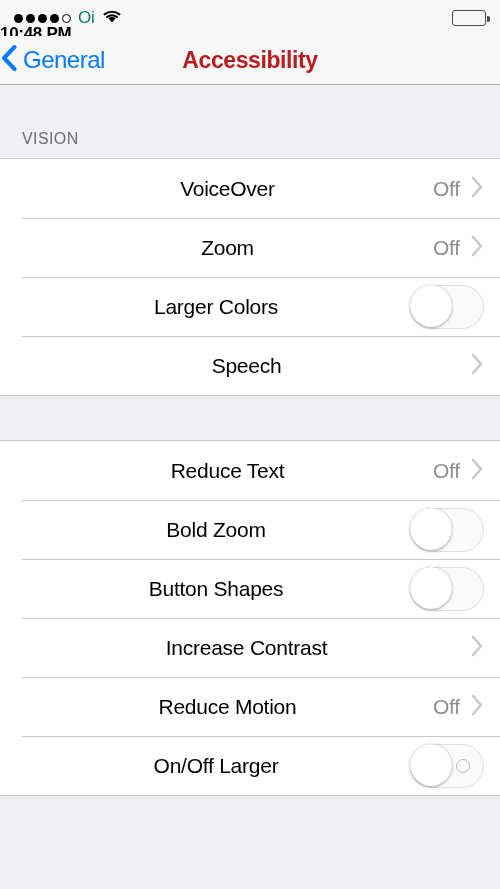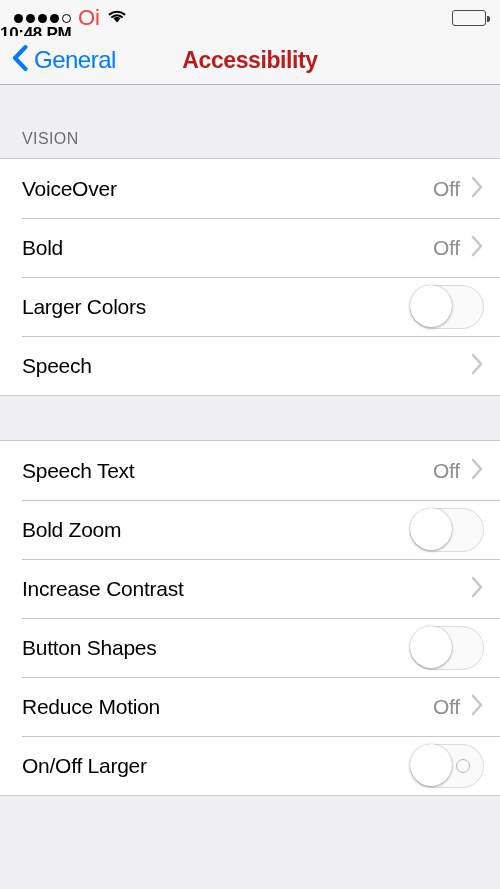--- a/index.html
+++ b/index.html
@@ -47,22 +47,22 @@
     border-radius: 50%;
     background: #000;
     display: block;
   }
   .dot.hollow {
     background: transparent;
     border: 1.4px solid #000;
     box-sizing: border-box;
   }
   .carrier {
-    font-size: 22px;
-    color: #ef4444;
+    font-size: 17px;
+    color: #0f766e;
     letter-spacing: -0.2px;
   }
   .wifi-icon { display:block; }
   .status-center {
     position: absolute;
     left: 0; right: 0;
     text-align: left;
     font-size: 17px;
     font-weight: bold;
     color: #000;
@@ -108,21 +108,20 @@
     background: #F7F7F7;
     border-bottom: 1px solid #B2B2B2;
     display: flex;
     align-items: center;
     box-sizing: border-box;
   }
   .back-button {
     display: flex;
     align-items: center;
     gap: 6px;
-    padding-left: 11px;
     cursor: pointer;
     position: relative;
     z-index: 2;
   }
   .back-chevron { display: block; }
   .back-label {
     font-size: 24px;
     color: #007AFF;
     letter-spacing: -0.5px;
   }
@@ -155,20 +154,21 @@
   }
   .group-gap {
     background: #EFEFF4;
     height: 46px;
     border-top: 1px solid #C8C7CC;
     border-bottom: 1px solid #C8C7CC;
     box-sizing: border-box;
   }
   .group {
     background: #FFFFFF;
+    text-align: center;
   }
   .row {
     position: relative;
     height: 59px;
     display: flex;
     align-items: center;
     padding: 0 16px 0 22px;
     box-sizing: border-box;
     background: #FFFFFF;
     cursor: pointer;
@@ -305,21 +305,21 @@
         <div class="row">
           <div class="row-label">VoiceOver</div>
           <div class="row-right">
             <span class="row-value">Off</span>
             <span class="chevron-right"><svg width="13" height="22" viewBox="0 0 13 22">
                 <path d="M2 2 L10 11 L2 20" stroke="#C7C7CC" stroke-width="2.6" fill="none" stroke-linecap="round" stroke-linejoin="round"></path>
               </svg></span>
           </div>
         </div>
         <div class="row">
-          <div class="row-label">Bold</div>
+          <div class="row-label">Zoom</div>
           <div class="row-right">
             <span class="row-value">Off</span>
             <span class="chevron-right"><svg width="13" height="22" viewBox="0 0 13 22">
                 <path d="M2 2 L10 11 L2 20" stroke="#C7C7CC" stroke-width="2.6" fill="none" stroke-linecap="round" stroke-linejoin="round"></path>
               </svg></span>
           </div>
         </div>
         <div class="row">
           <div class="row-label">Larger Colors</div>
           <div class="row-right">
@@ -333,50 +333,50 @@
           <div class="row-right">
             <span class="chevron-right"><svg width="13" height="22" viewBox="0 0 13 22">
                 <path d="M2 2 L10 11 L2 20" stroke="#C7C7CC" stroke-width="2.6" fill="none" stroke-linecap="round" stroke-linejoin="round"></path>
               </svg></span>
           </div>
         </div>
       </div>
       <div class="group-gap"></div>
       <div class="group">
         <div class="row">
-          <div class="row-label">Speech Text</div>
+          <div class="row-label">Reduce Text</div>
           <div class="row-right">
             <span class="row-value">Off</span>
             <span class="chevron-right"><svg width="13" height="22" viewBox="0 0 13 22">
                 <path d="M2 2 L10 11 L2 20" stroke="#C7C7CC" stroke-width="2.6" fill="none" stroke-linecap="round" stroke-linejoin="round"></path>
               </svg></span>
           </div>
         </div>
         <div class="row">
           <div class="row-label">Bold Zoom</div>
           <div class="row-right">
             <div class="switch off">
               <span class="knob"></span>
             </div>
           </div>
         </div>
         <div class="row">
-          <div class="row-label">Increase Contrast</div>
-          <div class="row-right">
-            <span class="chevron-right"><svg width="13" height="22" viewBox="0 0 13 22">
-                <path d="M2 2 L10 11 L2 20" stroke="#C7C7CC" stroke-width="2.6" fill="none" stroke-linecap="round" stroke-linejoin="round"></path>
-              </svg></span>
-          </div>
-        </div>
-        <div class="row">
           <div class="row-label">Button Shapes</div>
           <div class="row-right">
             <div class="switch off">
               <span class="knob"></span>
             </div>
+          </div>
+        </div>
+        <div class="row">
+          <div class="row-label">Increase Contrast</div>
+          <div class="row-right">
+            <span class="chevron-right"><svg width="13" height="22" viewBox="0 0 13 22">
+                <path d="M2 2 L10 11 L2 20" stroke="#C7C7CC" stroke-width="2.6" fill="none" stroke-linecap="round" stroke-linejoin="round"></path>
+              </svg></span>
           </div>
         </div>
         <div class="row">
           <div class="row-label">Reduce Motion</div>
           <div class="row-right">
             <span class="row-value">Off</span>
             <span class="chevron-right"><svg width="13" height="22" viewBox="0 0 13 22">
                 <path d="M2 2 L10 11 L2 20" stroke="#C7C7CC" stroke-width="2.6" fill="none" stroke-linecap="round" stroke-linejoin="round"></path>
               </svg></span>
           </div>

